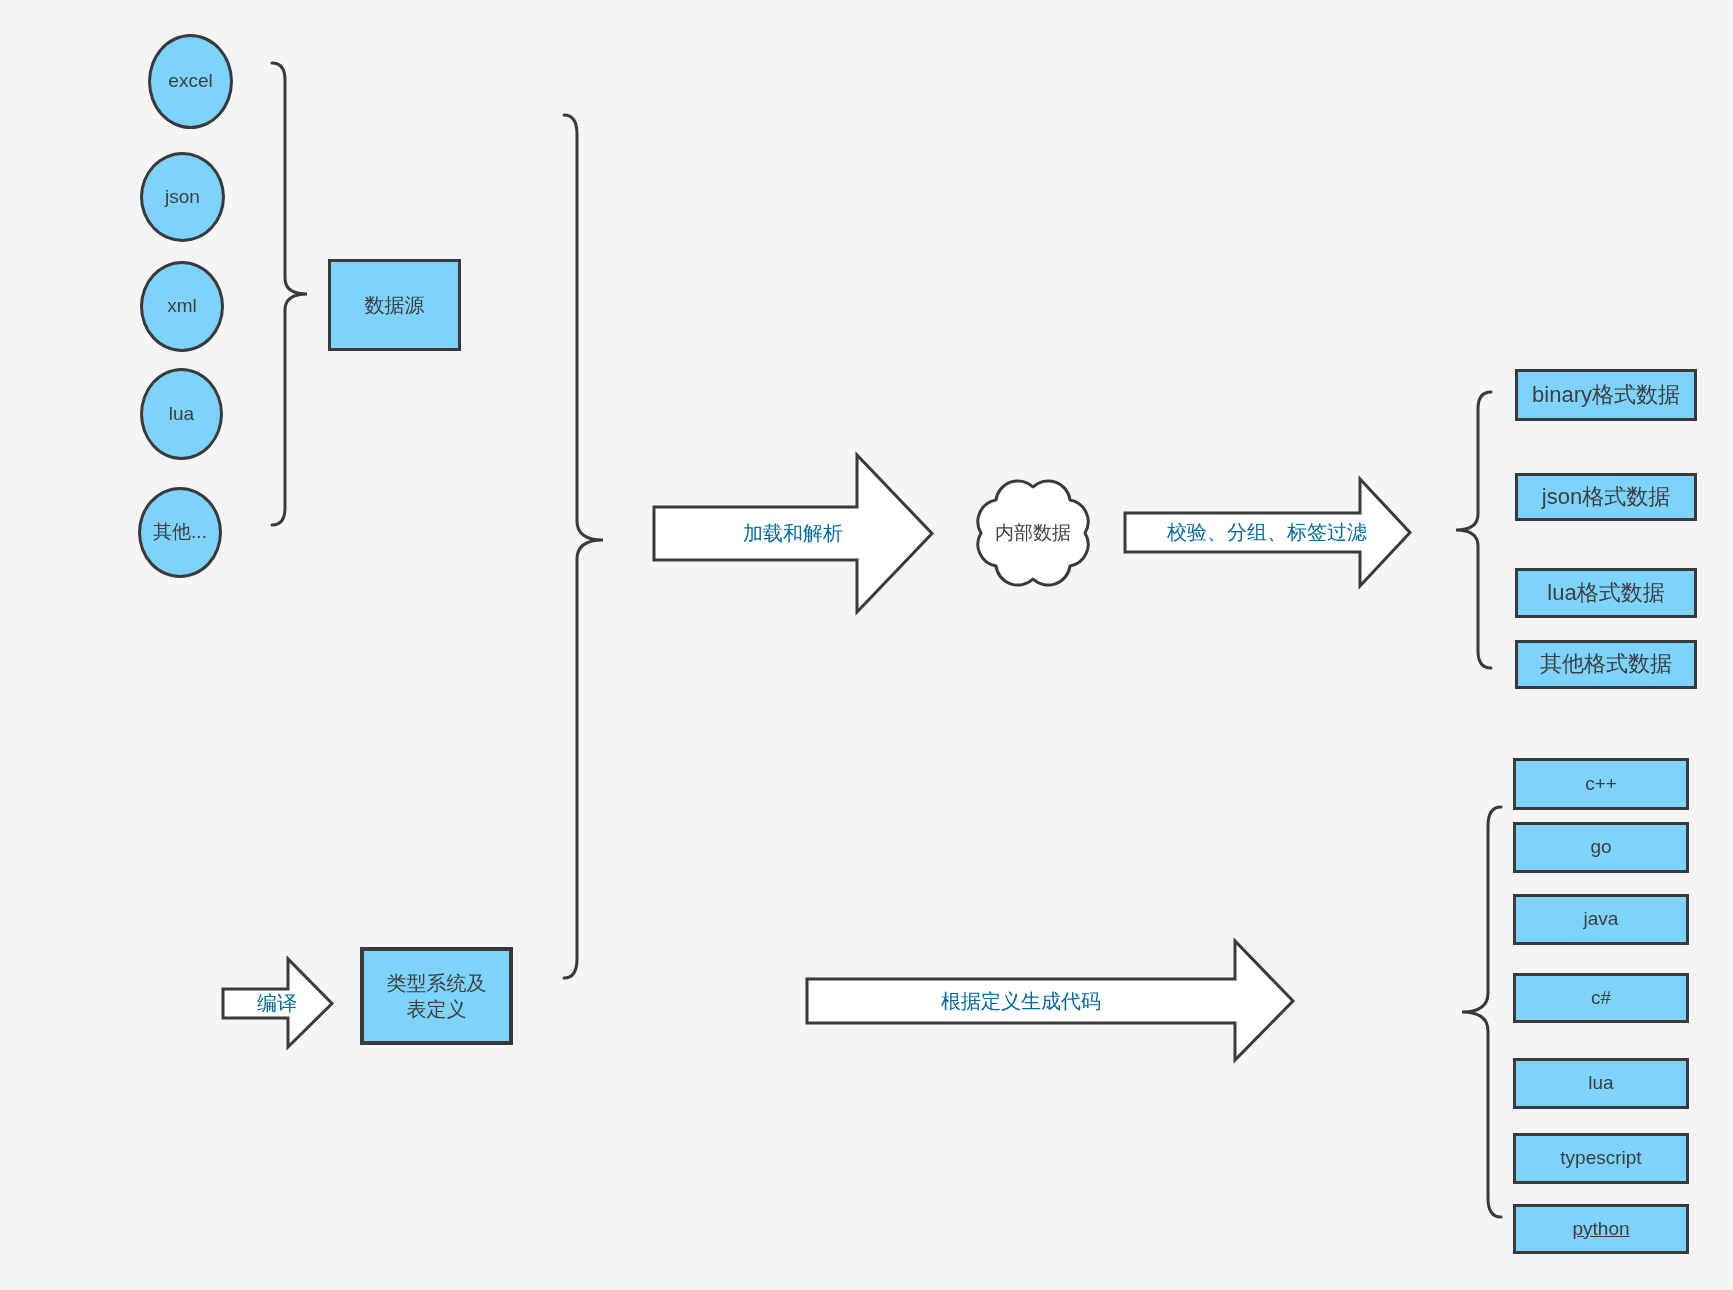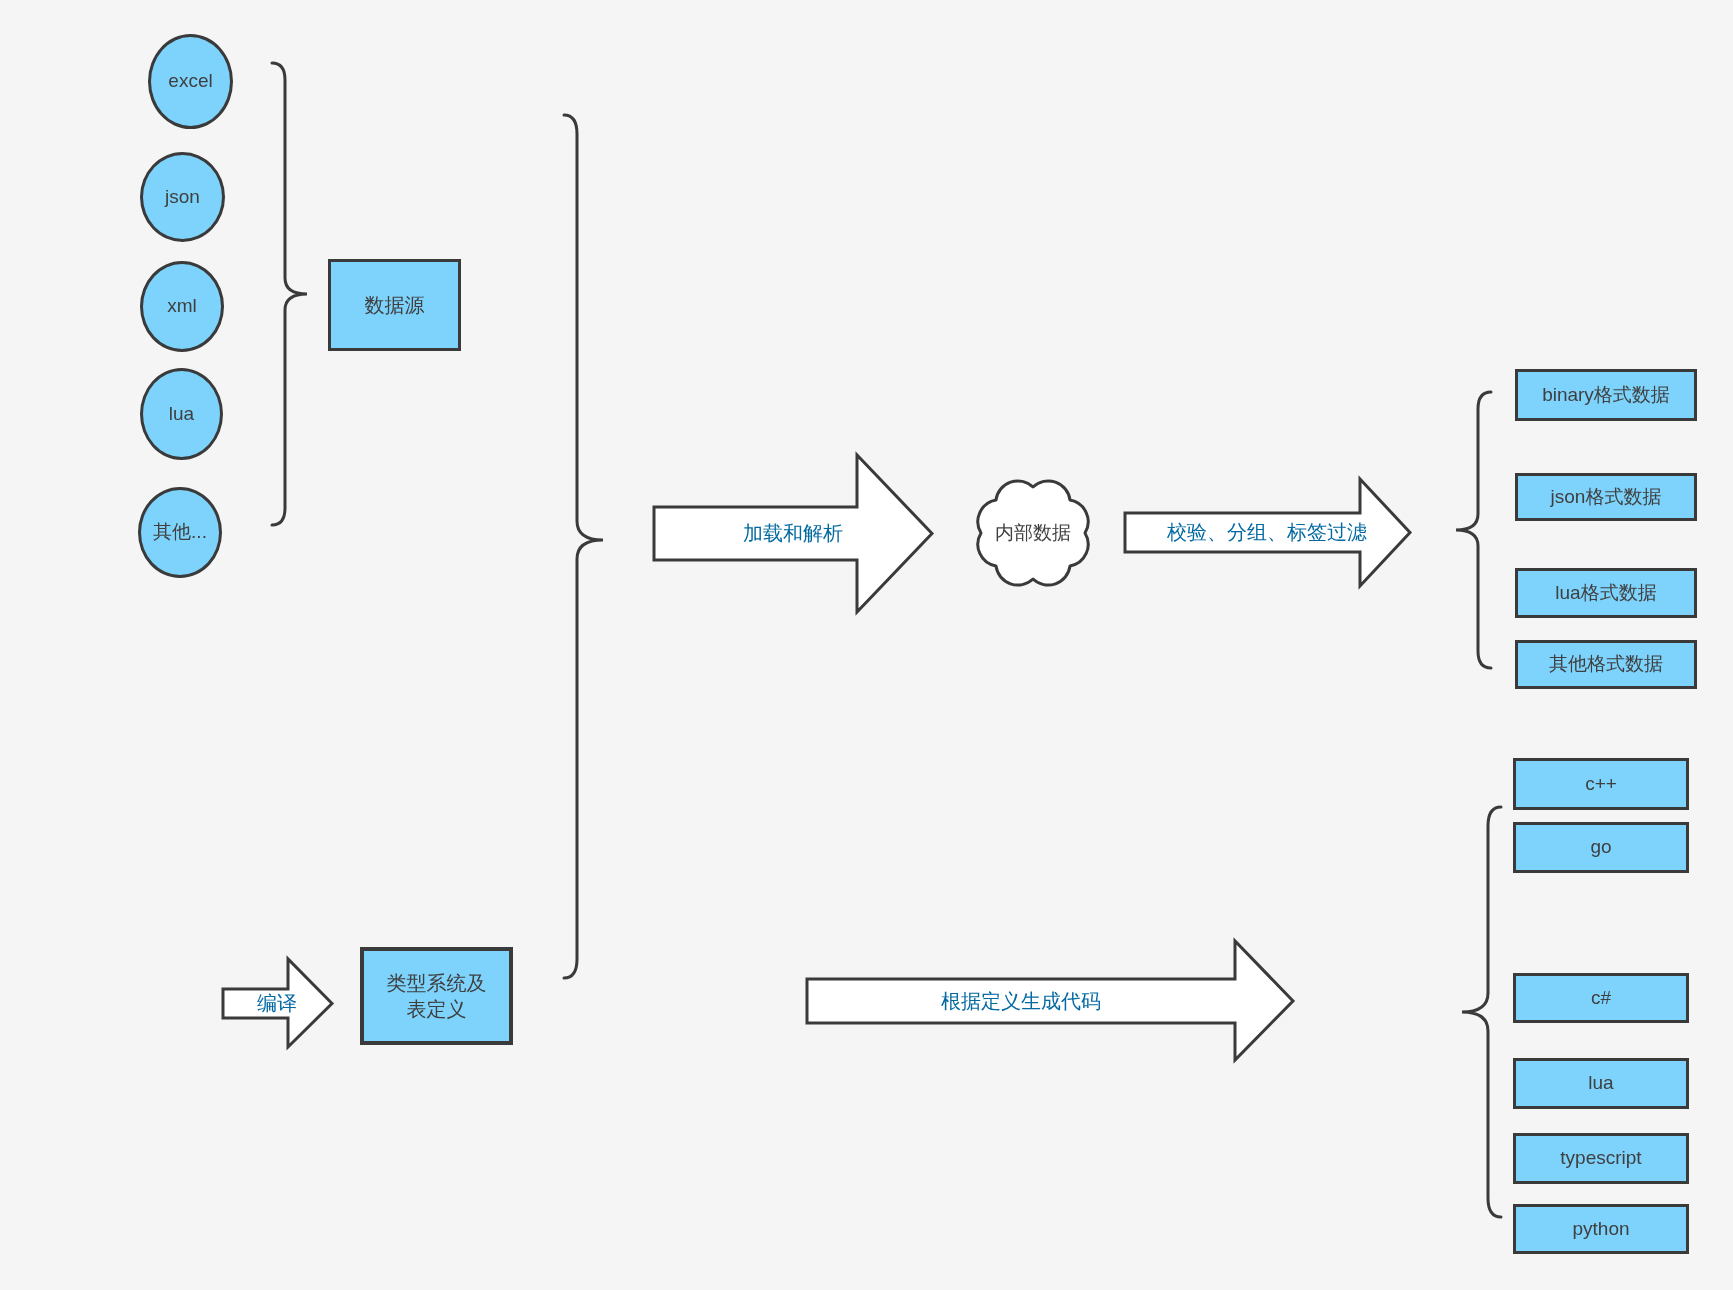--- a/index.html
+++ b/index.html
@@ -13,21 +13,21 @@
   .canvas { position:relative; width:1733px; height:1290px; background:#f5f5f5; }
   .layer { position:absolute; left:0; top:0; width:1733px; height:1290px; }
   .node {
     position:absolute; box-sizing:border-box;
     background:#7dd3fc; border:3px solid #3a3a3a;
     display:flex; align-items:center; justify-content:center;
     text-align:center; font-size:19px; line-height:1.3; color:#3f3f3f;
   }
   .ellipse { border-radius:50%; }
   .rounded { border-radius:0; border-width:4px; font-size:20px; }
-  .fmt { font-size:19px; }
+  .fmt { font-size:22px; }
   .lang { font-size:19px; }
   .wrapbox { font-size:20px; padding:0 14px; }
   .arrow-label {
     position:absolute; transform:translate(-50%,-50%);
     font-size:20px; white-space:nowrap; color:#0369a1;
   }
   .cloud-label {
     position:absolute; transform:translate(-50%,-50%);
     font-size:19px; white-space:nowrap; color:#3f3f3f;
   }
@@ -72,18 +72,19 @@
 
   <div class="node fmt" style="left:1515px;top:369px;width:182px;height:52px;">binary格式数据</div>
   <div class="node fmt" style="left:1515px;top:473px;width:182px;height:48px;">json格式数据</div>
   <div class="node fmt" style="left:1515px;top:568px;width:182px;height:50px;">lua格式数据</div>
   <div class="node fmt" style="left:1515px;top:640px;width:182px;height:49px;">其他格式数据</div>
 
   <div class="node rounded wrapbox" style="left:360px;top:947px;width:153px;height:98px;">类型系统及表定义</div>
 
   <div class="node lang" style="left:1513px;top:758px;width:176px;height:52px;">c++</div>
   <div class="node lang" style="left:1513px;top:822px;width:176px;height:51px;">go</div>
+  <div class="node lang" style="left:1513px;top:894px;width:176px;height:51px;">java</div>
   <div class="node lang" style="left:1513px;top:973px;width:176px;height:50px;">c#</div>
   <div class="node lang" style="left:1513px;top:1058px;width:176px;height:51px;">lua</div>
   <div class="node lang" style="left:1513px;top:1133px;width:176px;height:51px;">typescript</div>
-  <div class="node lang" style="left:1513px;top:1204px;width:176px;height:50px;">python</div>
+  <div class="node lang" style="left:1513px;top:1204px;width:176px;height:50px;text-decoration:underline;">python</div>
 
 </div>
 
 </body></html>

